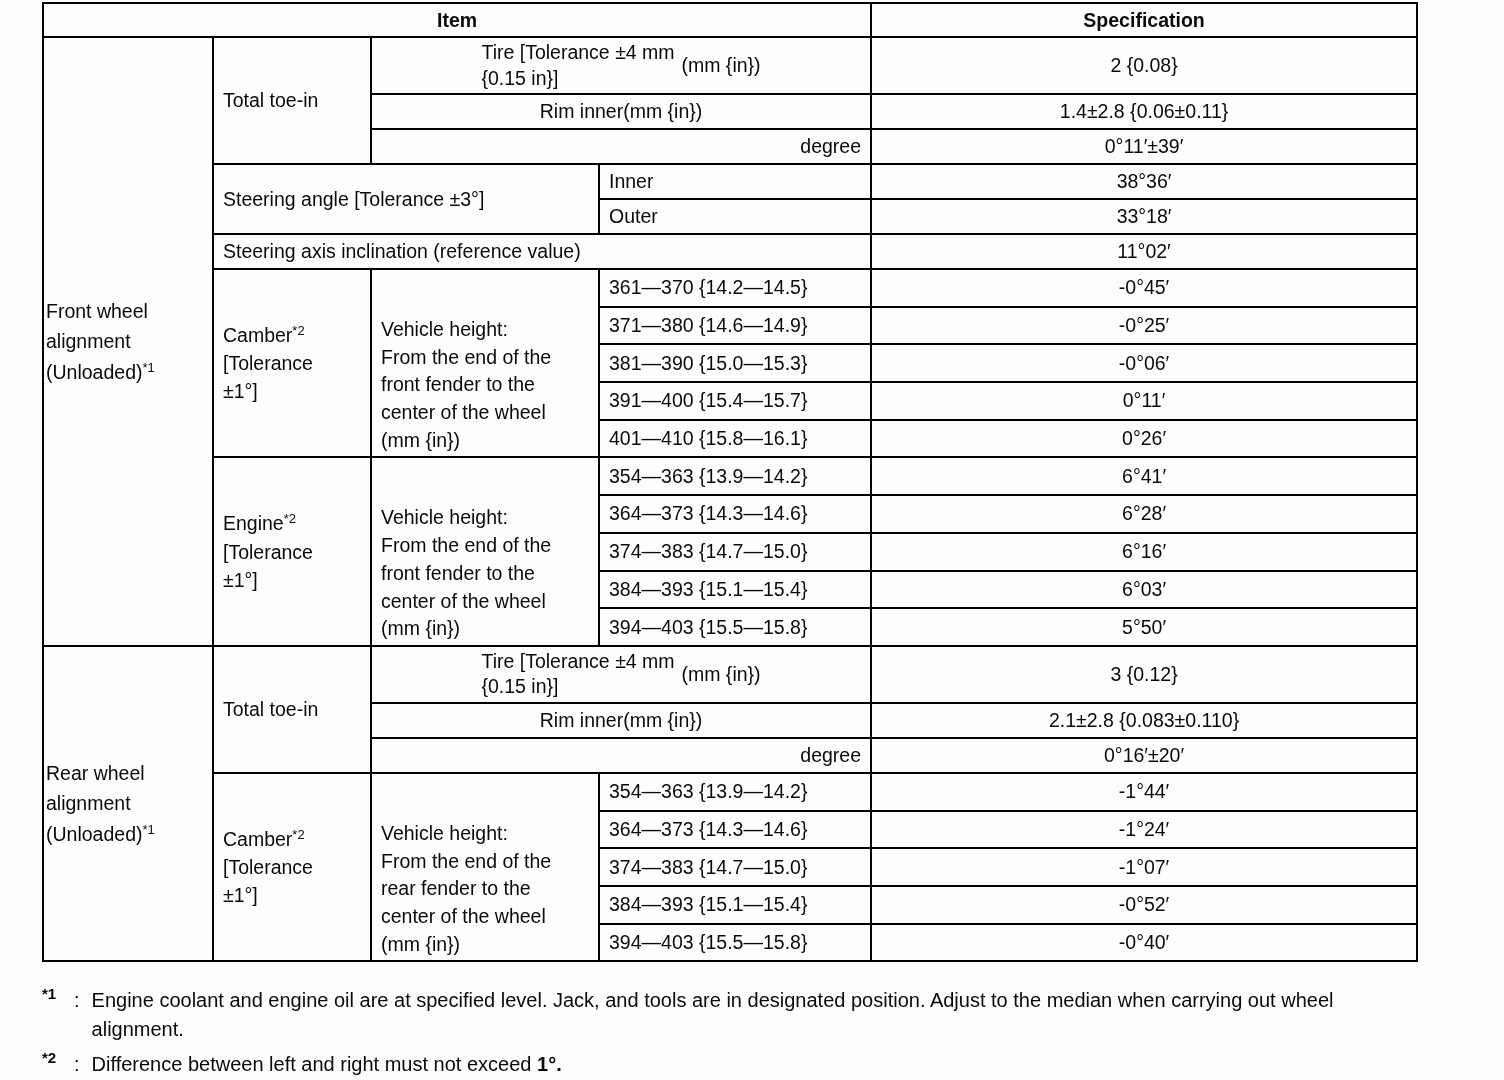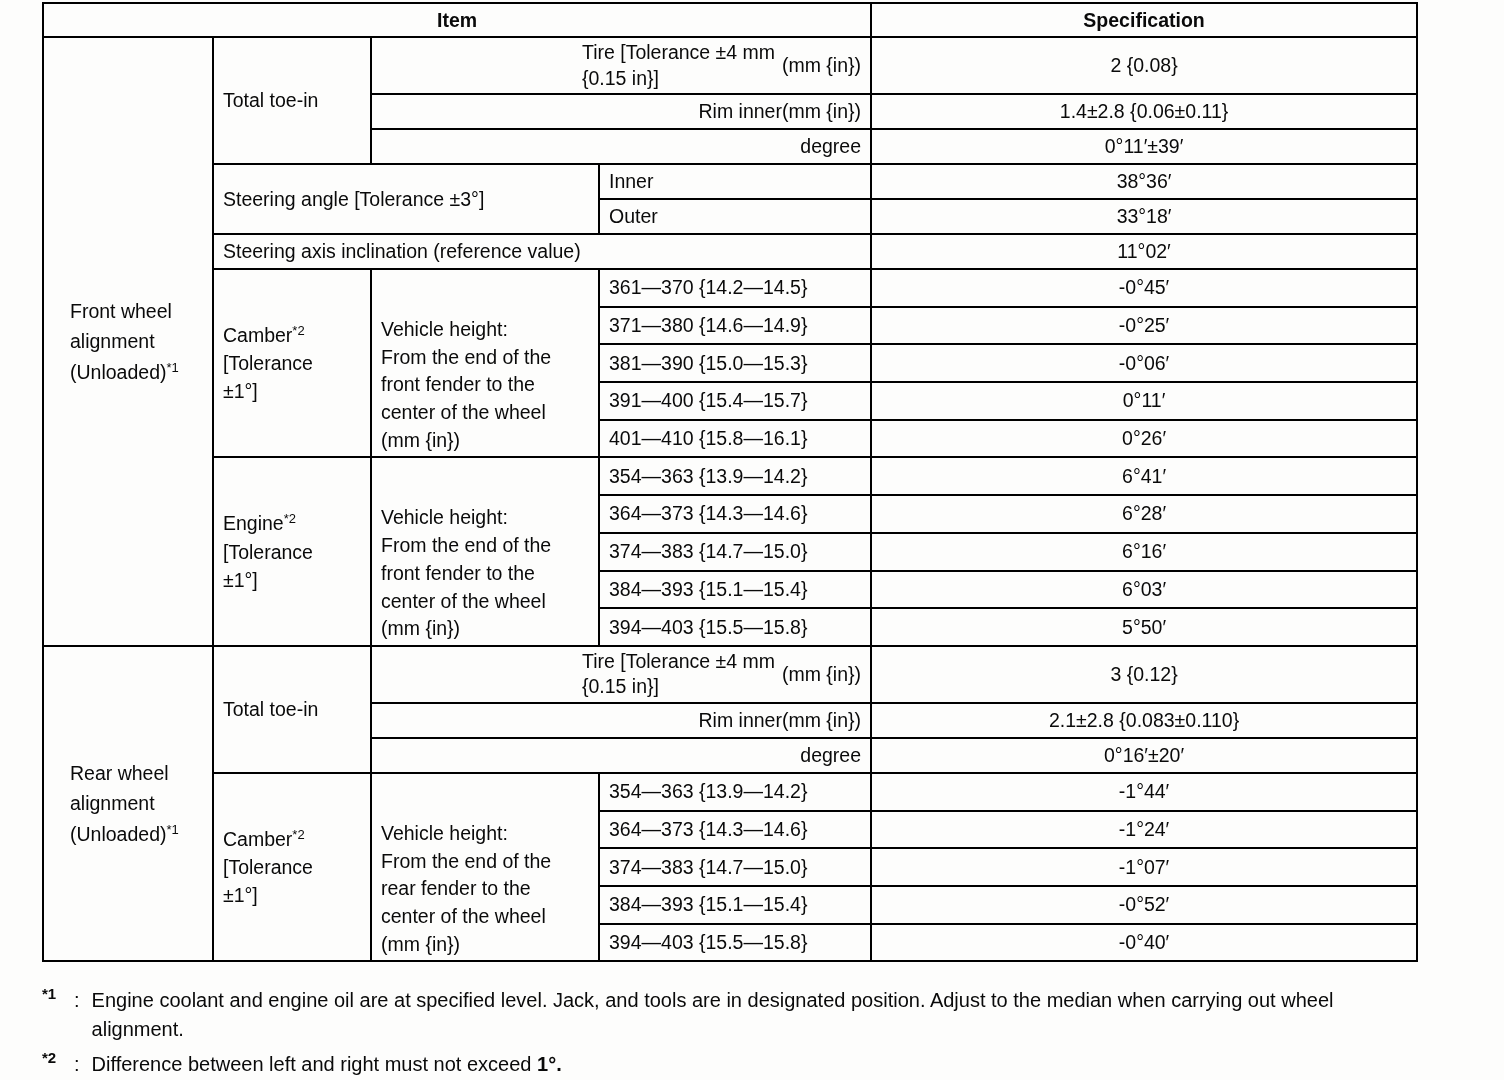--- a/index.html
+++ b/index.html
@@ -28,24 +28,24 @@
     font-size: 19.5px;
     vertical-align: middle;
     overflow: hidden;
   }
   .spec-table th { font-weight: bold; text-align: center; }
   tr.hdr  { height: 34px; padding-left: 36px; }
   tr.row  { height: 35px; }
   tr.tall { height: 57px; }
   td.center { text-align: center; }
   td.right  { text-align: right; }
-  td.group  { line-height: 1.55; padding-left: 26px; }
+  td.group  { line-height: 1.55; padding-left: 2px; }
   .split {
     display: flex;
-    justify-content: flex-end;
+    justify-content: center;
     align-items: center;
     width: 100%;
   }
   .split .lbl { max-width: 200px; line-height: 1.3; }
   .blk { display: block; margin-top: 44px; }
   td.sublabel { line-height: 1.45; }
   .tol { display: block; max-width: 114px; }
   td.vh { line-height: 1.42; }
   sup { font-size: 13px; }
   .footnotes { margin-top: 24px; font-size: 20px; width: 1374px; }

